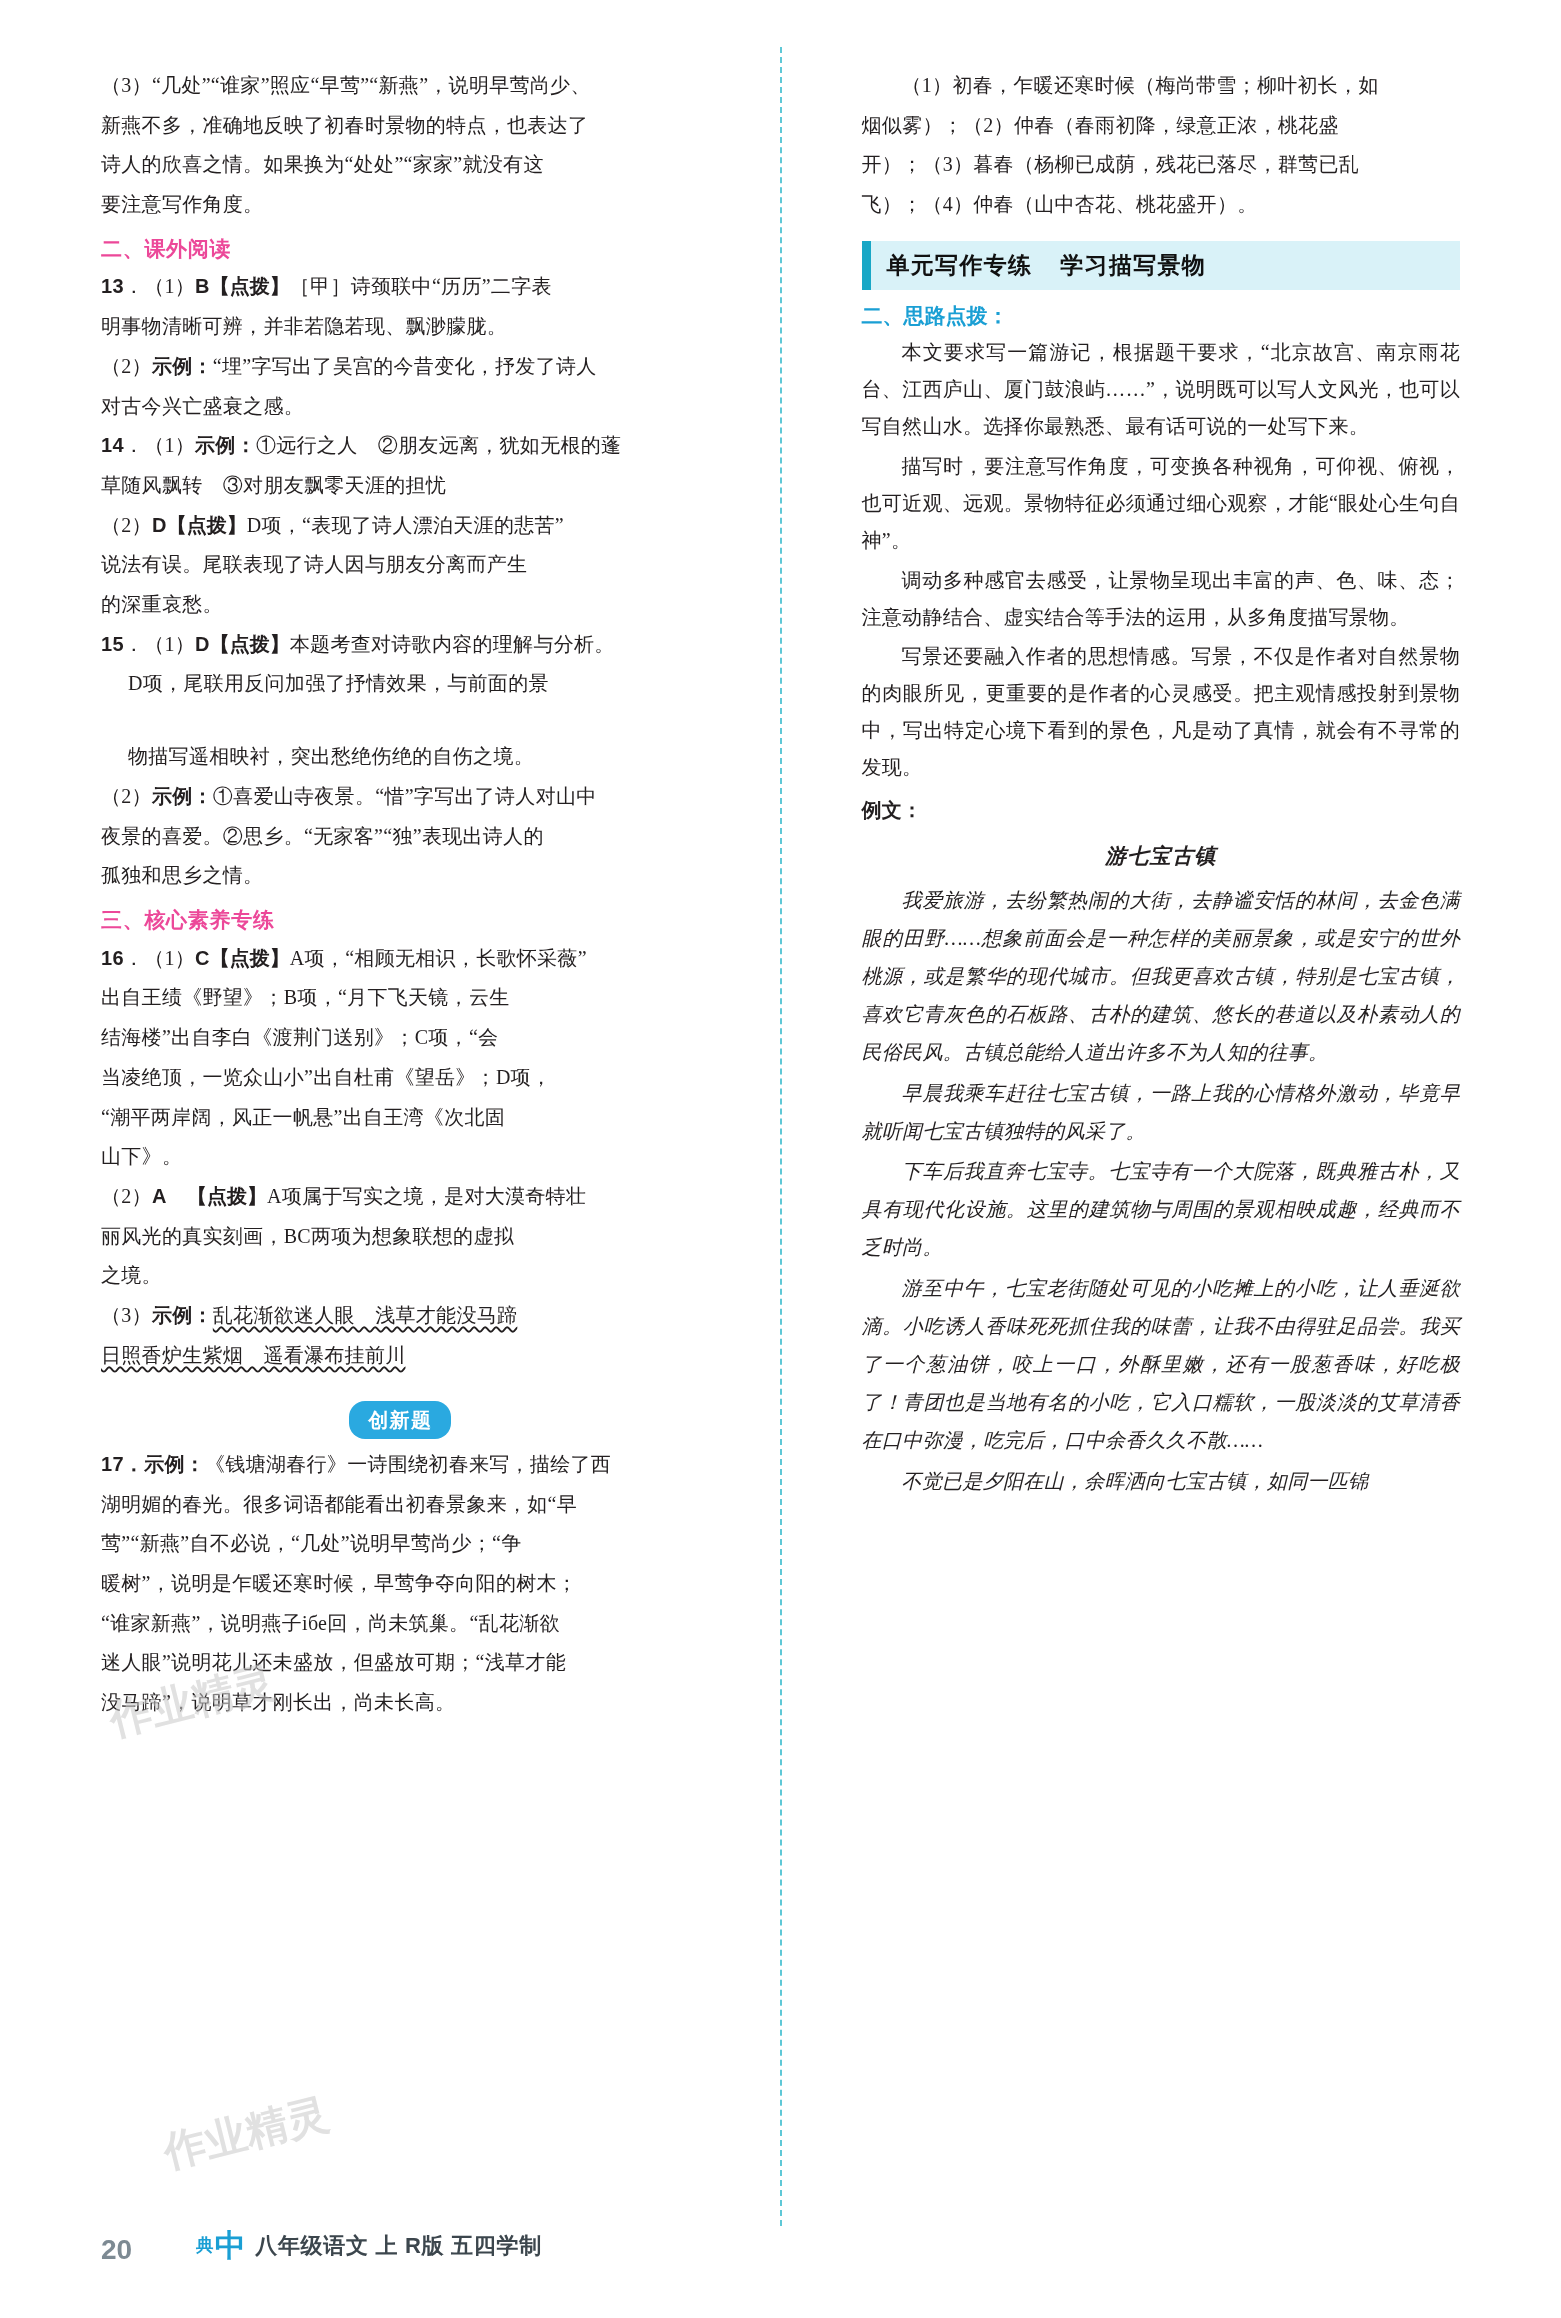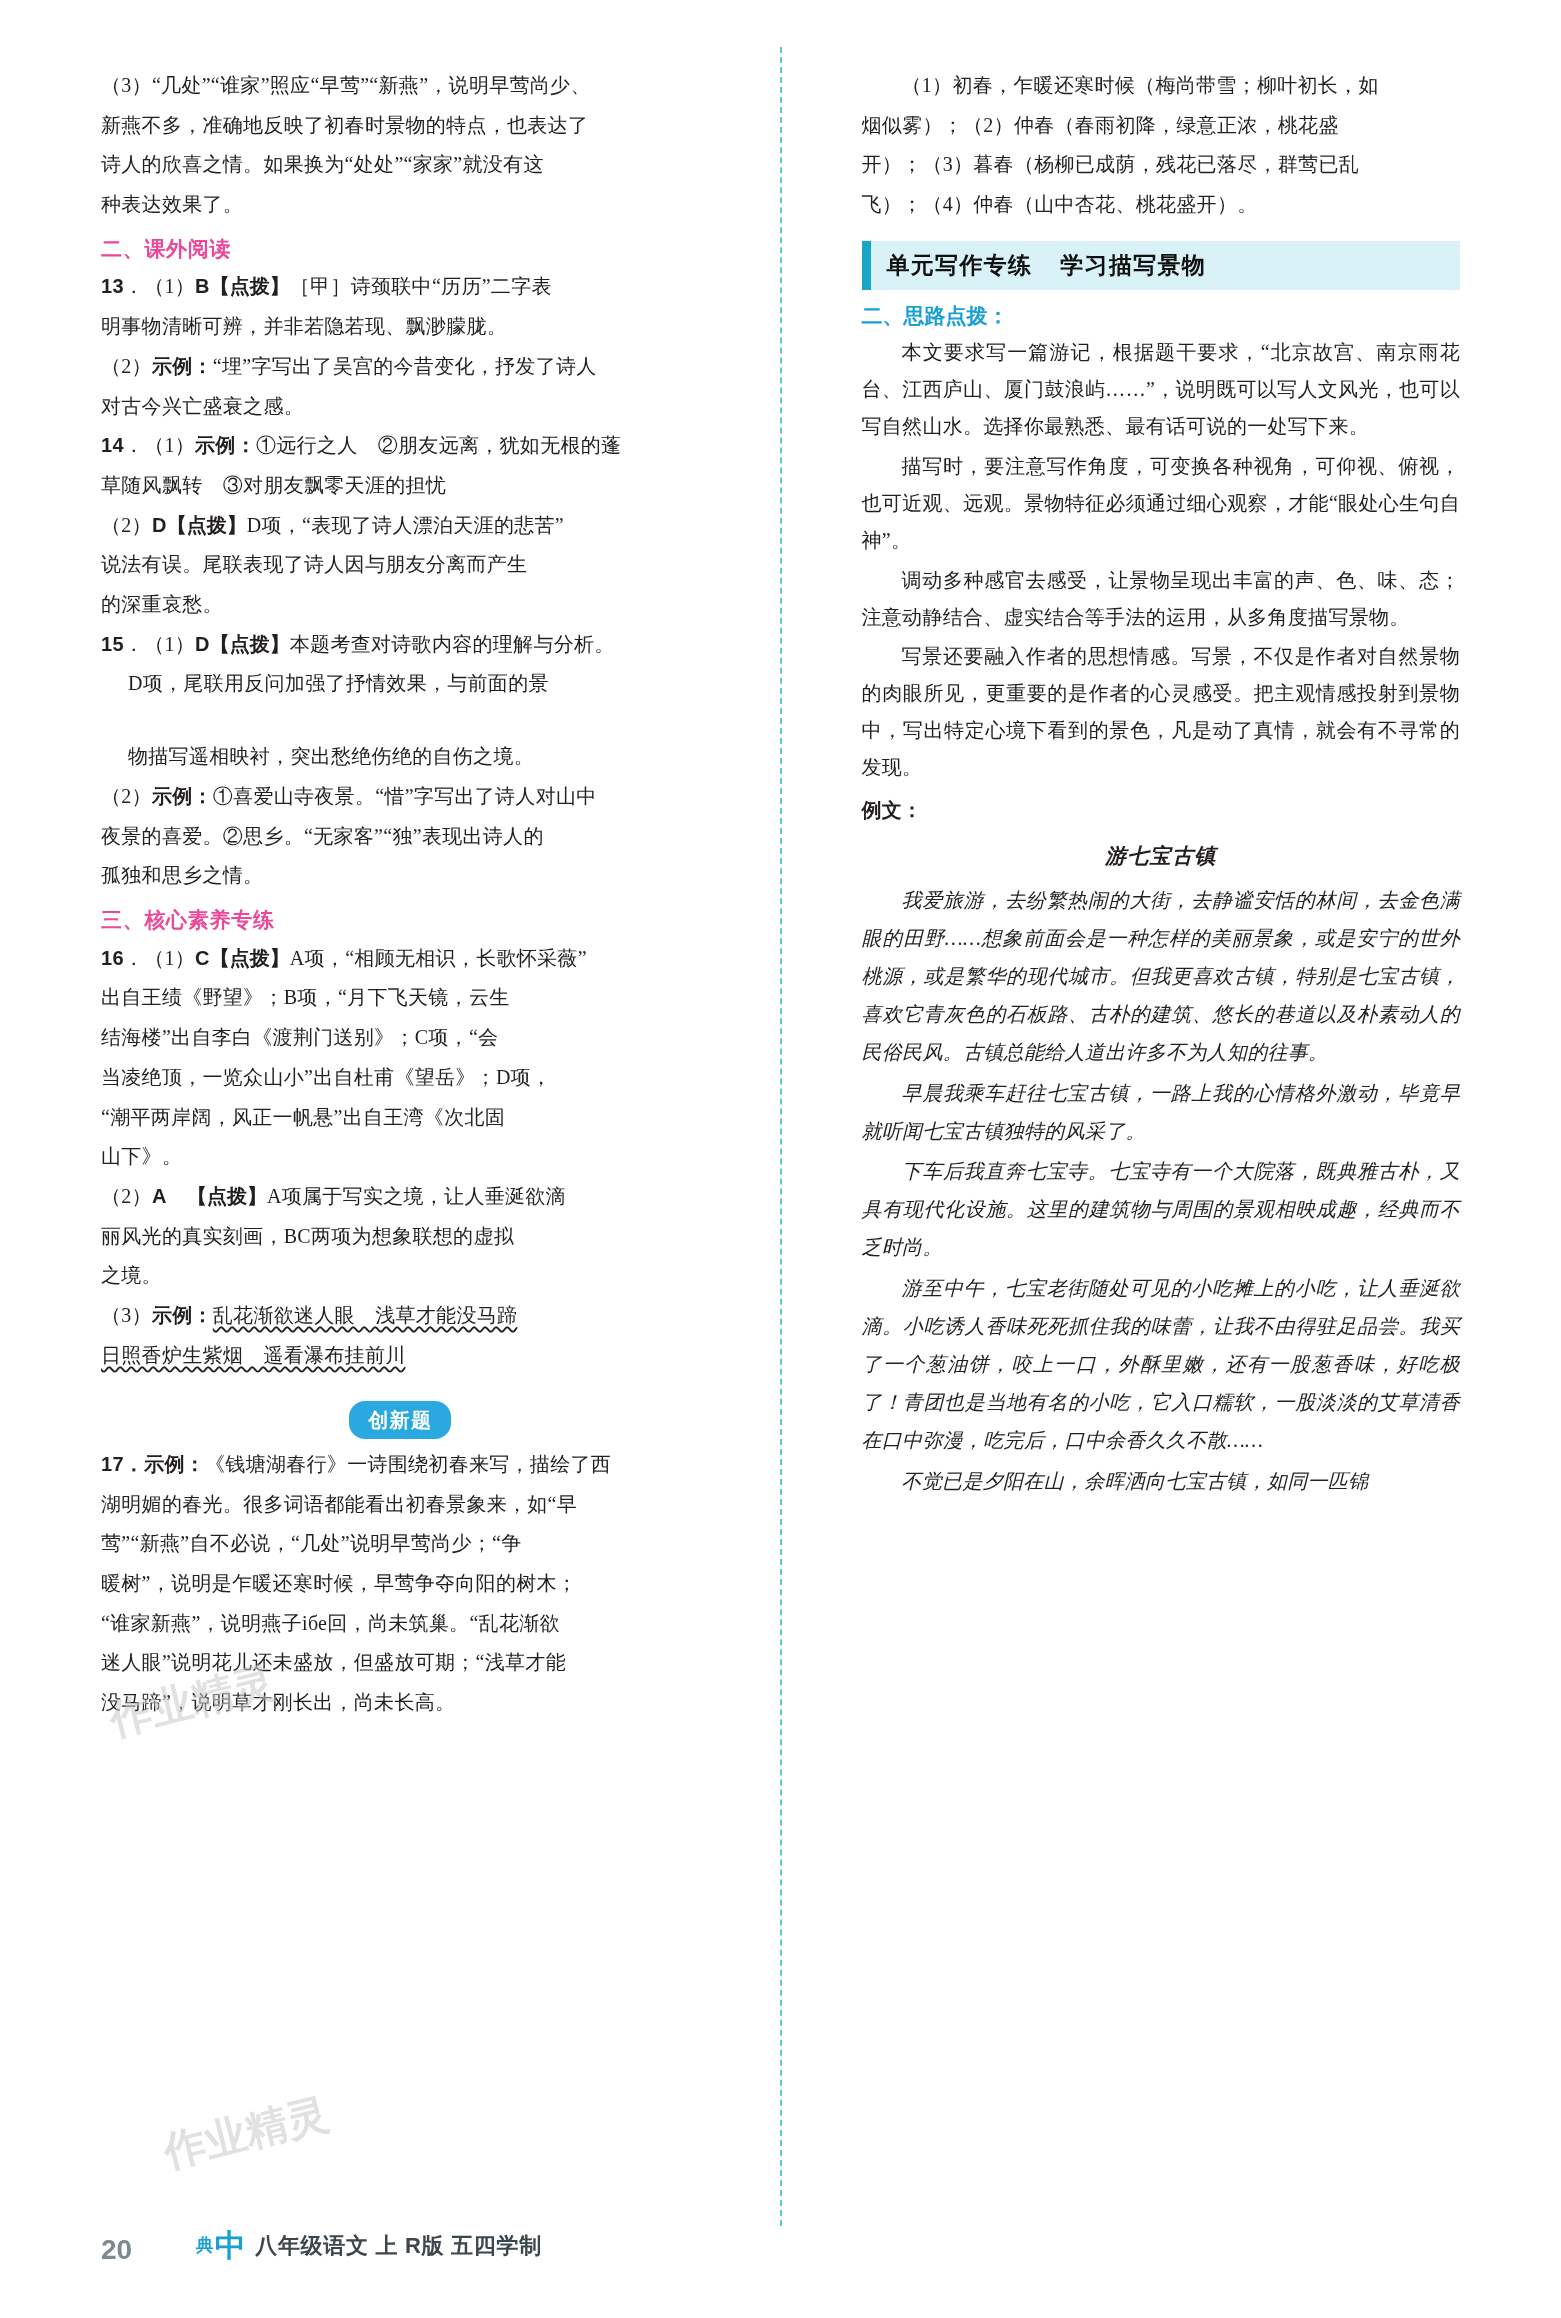--- a/index.html
+++ b/index.html
@@ -205,21 +205,21 @@
 
   <div class="divider"></div>
 
   <div class="cols">
 
     <div class="col left">
 
       <p class="hang">（3）“几处”“谁家”照应“早莺”“新燕”，说明早莺尚少、</p>
       <p>新燕不多，准确地反映了初春时景物的特点，也表达了</p>
       <p>诗人的欣喜之情。如果换为“处处”“家家”就没有这</p>
-      <p>种表达效果了。</p>
+      <p>要注意写作角度。</p>
 
       <div class="section-head">二、课外阅读</div>
 
       
       <p class="hang2">
         <span class="num">13</span><span>．（1）</span><span class="ans">B</span><span class="tip">【点拨】</span><span>［甲］诗颈联中“历历”二字表</span>
       </p>
       <p>明事物清晰可辨，并非若隐若现、飘渺朦胧。</p>
       <p class="hang">
         <span>（2）</span><span class="label-word">示例：</span><span>“埋”字写出了吴宫的今昔变化，抒发了诗人</span>
@@ -254,21 +254,21 @@
       
       <p class="hang2">
         <span class="num">16</span><span>．（1）</span><span class="ans">C</span><span class="tip">【点拨】</span><span>A项，“相顾无相识，长歌怀采薇”</span>
       </p>
       <p>出自王绩《野望》；B项，“月下飞天镜，云生</p>
       <p>结海楼”出自李白《渡荆门送别》；C项，“会</p>
       <p>当凌绝顶，一览众山小”出自杜甫《望岳》；D项，</p>
       <p>“潮平两岸阔，风正一帆悬”出自王湾《次北固</p>
       <p>山下》。</p>
       <p class="hang">
-        <span>（2）</span><span class="ans">A</span>　<span class="tip">【点拨】</span><span>A项属于写实之境，让人垂涎欲滴</span>
+        <span>（2）</span><span class="ans">A</span>　<span class="tip">【点拨】</span><span>A项属于写实之境，是对大漠奇特壮</span>
       </p>
       <p>丽风光的真实刻画，BC两项为想象联想的虚拟</p>
       <p>之境。</p>
       <p class="hang">
         <span>（3）</span><span class="label-word">示例：</span><span class="wavy">乱花渐欲迷人眼　浅草才能没马蹄</span>
       </p>
       <p class="wavy" style="display:inline-block;">日照香炉生紫烟　遥看瀑布挂前川</p>
 
       <div class="badge-wrap">
         <span class="badge">创新题</span>

